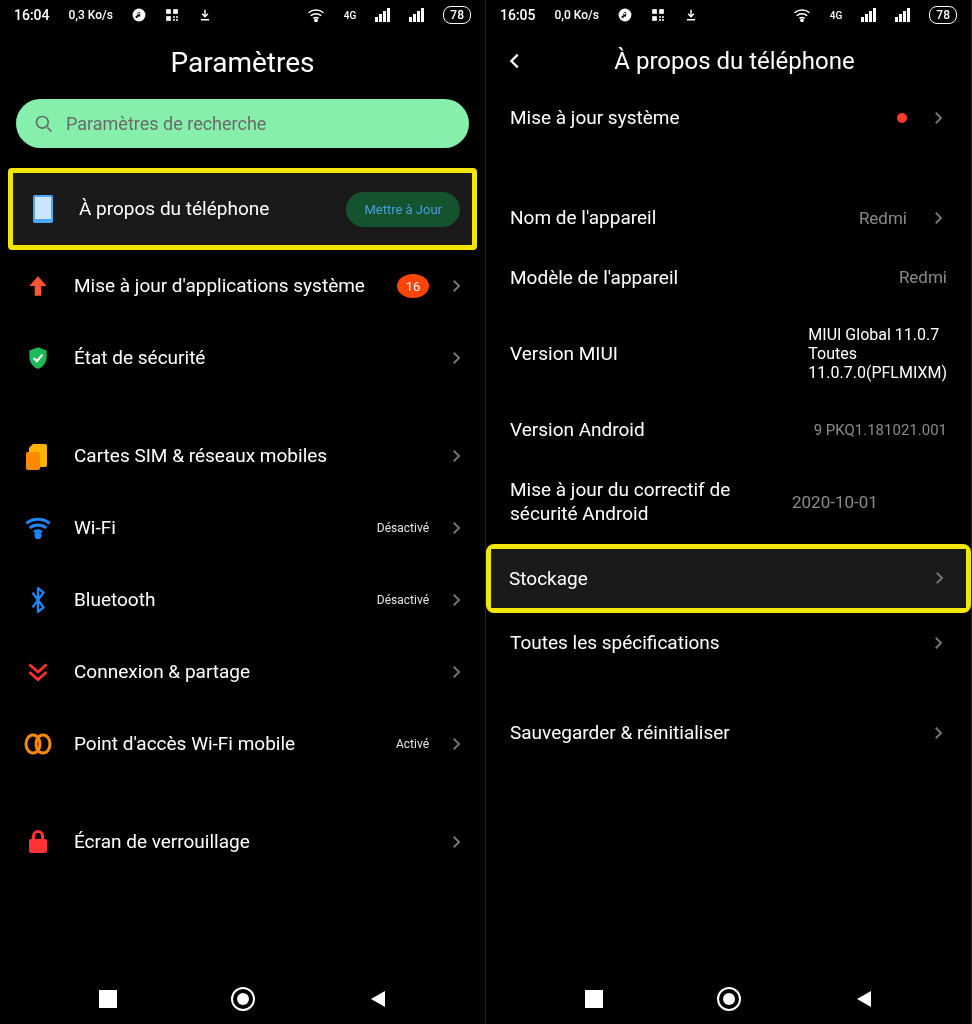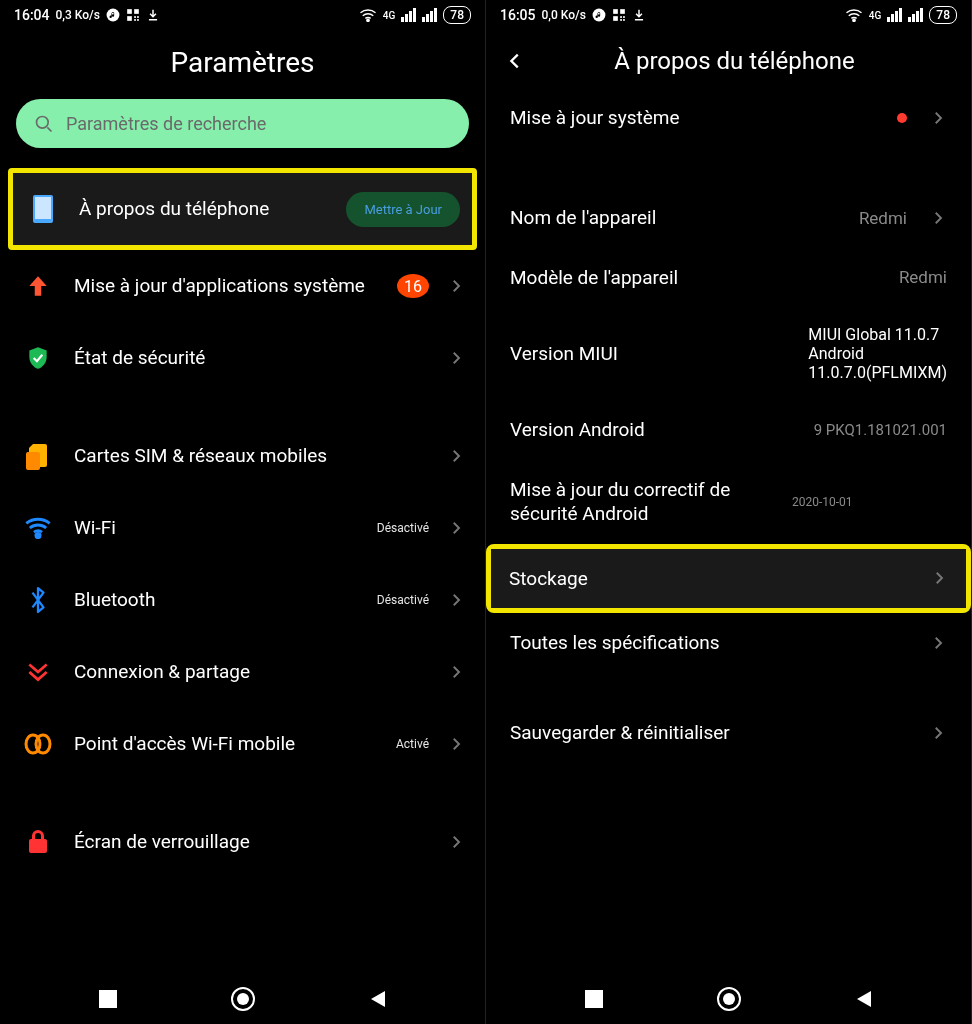--- a/index.html
+++ b/index.html
@@ -21,21 +21,21 @@
       border-right: 1px solid #222;
     }
     .statusbar {
       display: flex;
       justify-content: space-between;
       align-items: center;
       padding: 6px 14px 4px 14px;
       font-size: 14px;
       font-weight: 500;
     }
-    .sb-left, .sb-right { display: flex; align-items: center; gap: 6px; }
+    .sb-left, .sb-right { display: flex; align-items: center; gap: 19px; }
     .sb-right svg, .sb-left svg { display: block; }
     .battery {
       border: 1.5px solid #fff;
       border-radius: 8px;
       padding: 1px 6px;
       font-size: 12px;
       line-height: 14px;
     }
     .title {
       font-size: 28px;
@@ -94,21 +94,21 @@
     .badge-pill {
       background: #14532d;
       color: #4a9de0;
       font-size: 13px;
       padding: 10px 18px;
       border-radius: 24px;
     }
     .badge-dot {
       background: #ff4500;
       color: #fff;
-      font-size: 16px;
+      font-size: 13px;
       width: 32px; height: 24px;
       border-radius: 50%;
       display: flex; align-items: center; justify-content: center;
     }
     .red-dot {
       width: 10px; height: 10px; border-radius: 50%;
       background: #ff3b30;
     }
     .divider { height: 26px; }
     .highlight {
@@ -448,33 +448,33 @@
 
     <div class="item-r">
       <div class="label">Modèle de l'appareil</div>
       <div class="value" style="color:#8a8a8a;font-size:17px;">Redmi</div>
     </div>
 
     <div class="item-r">
       <div class="label">Version MIUI</div>
       <div class="value-block">
         <div>MIUI Global 11.0.7</div>
-        <div>Android</div>
+        <div>Toutes</div>
         <div>11.0.7.0(PFLMIXM)</div>
       </div>
     </div>
 
     <div class="item-r">
       <div class="label">Version Android</div>
       <div class="value" style="color:#8a8a8a;font-size:15px;">9 PKQ1.181021.001</div>
     </div>
 
     <div class="item-r">
       <div class="label" style="max-width:260px;">Mise à jour du correctif de sécurité Android</div>
-      <div class="value" style="color:#8a8a8a;font-size:12px;">2020-10-01</div>
+      <div class="value" style="color:#8a8a8a;font-size:17px;">2020-10-01</div>
     </div>
 
     <div class="highlight2">
       <div class="item-r" style="background:#1a1a1a;">
         <div class="label">Stockage</div>
         <svg class="chevron" viewBox="0 0 24 24" fill="none" stroke="#777" stroke-width="2.5">
             <path d="M9 5l7 7-7 7"></path>
           </svg>
       </div>
     </div>

